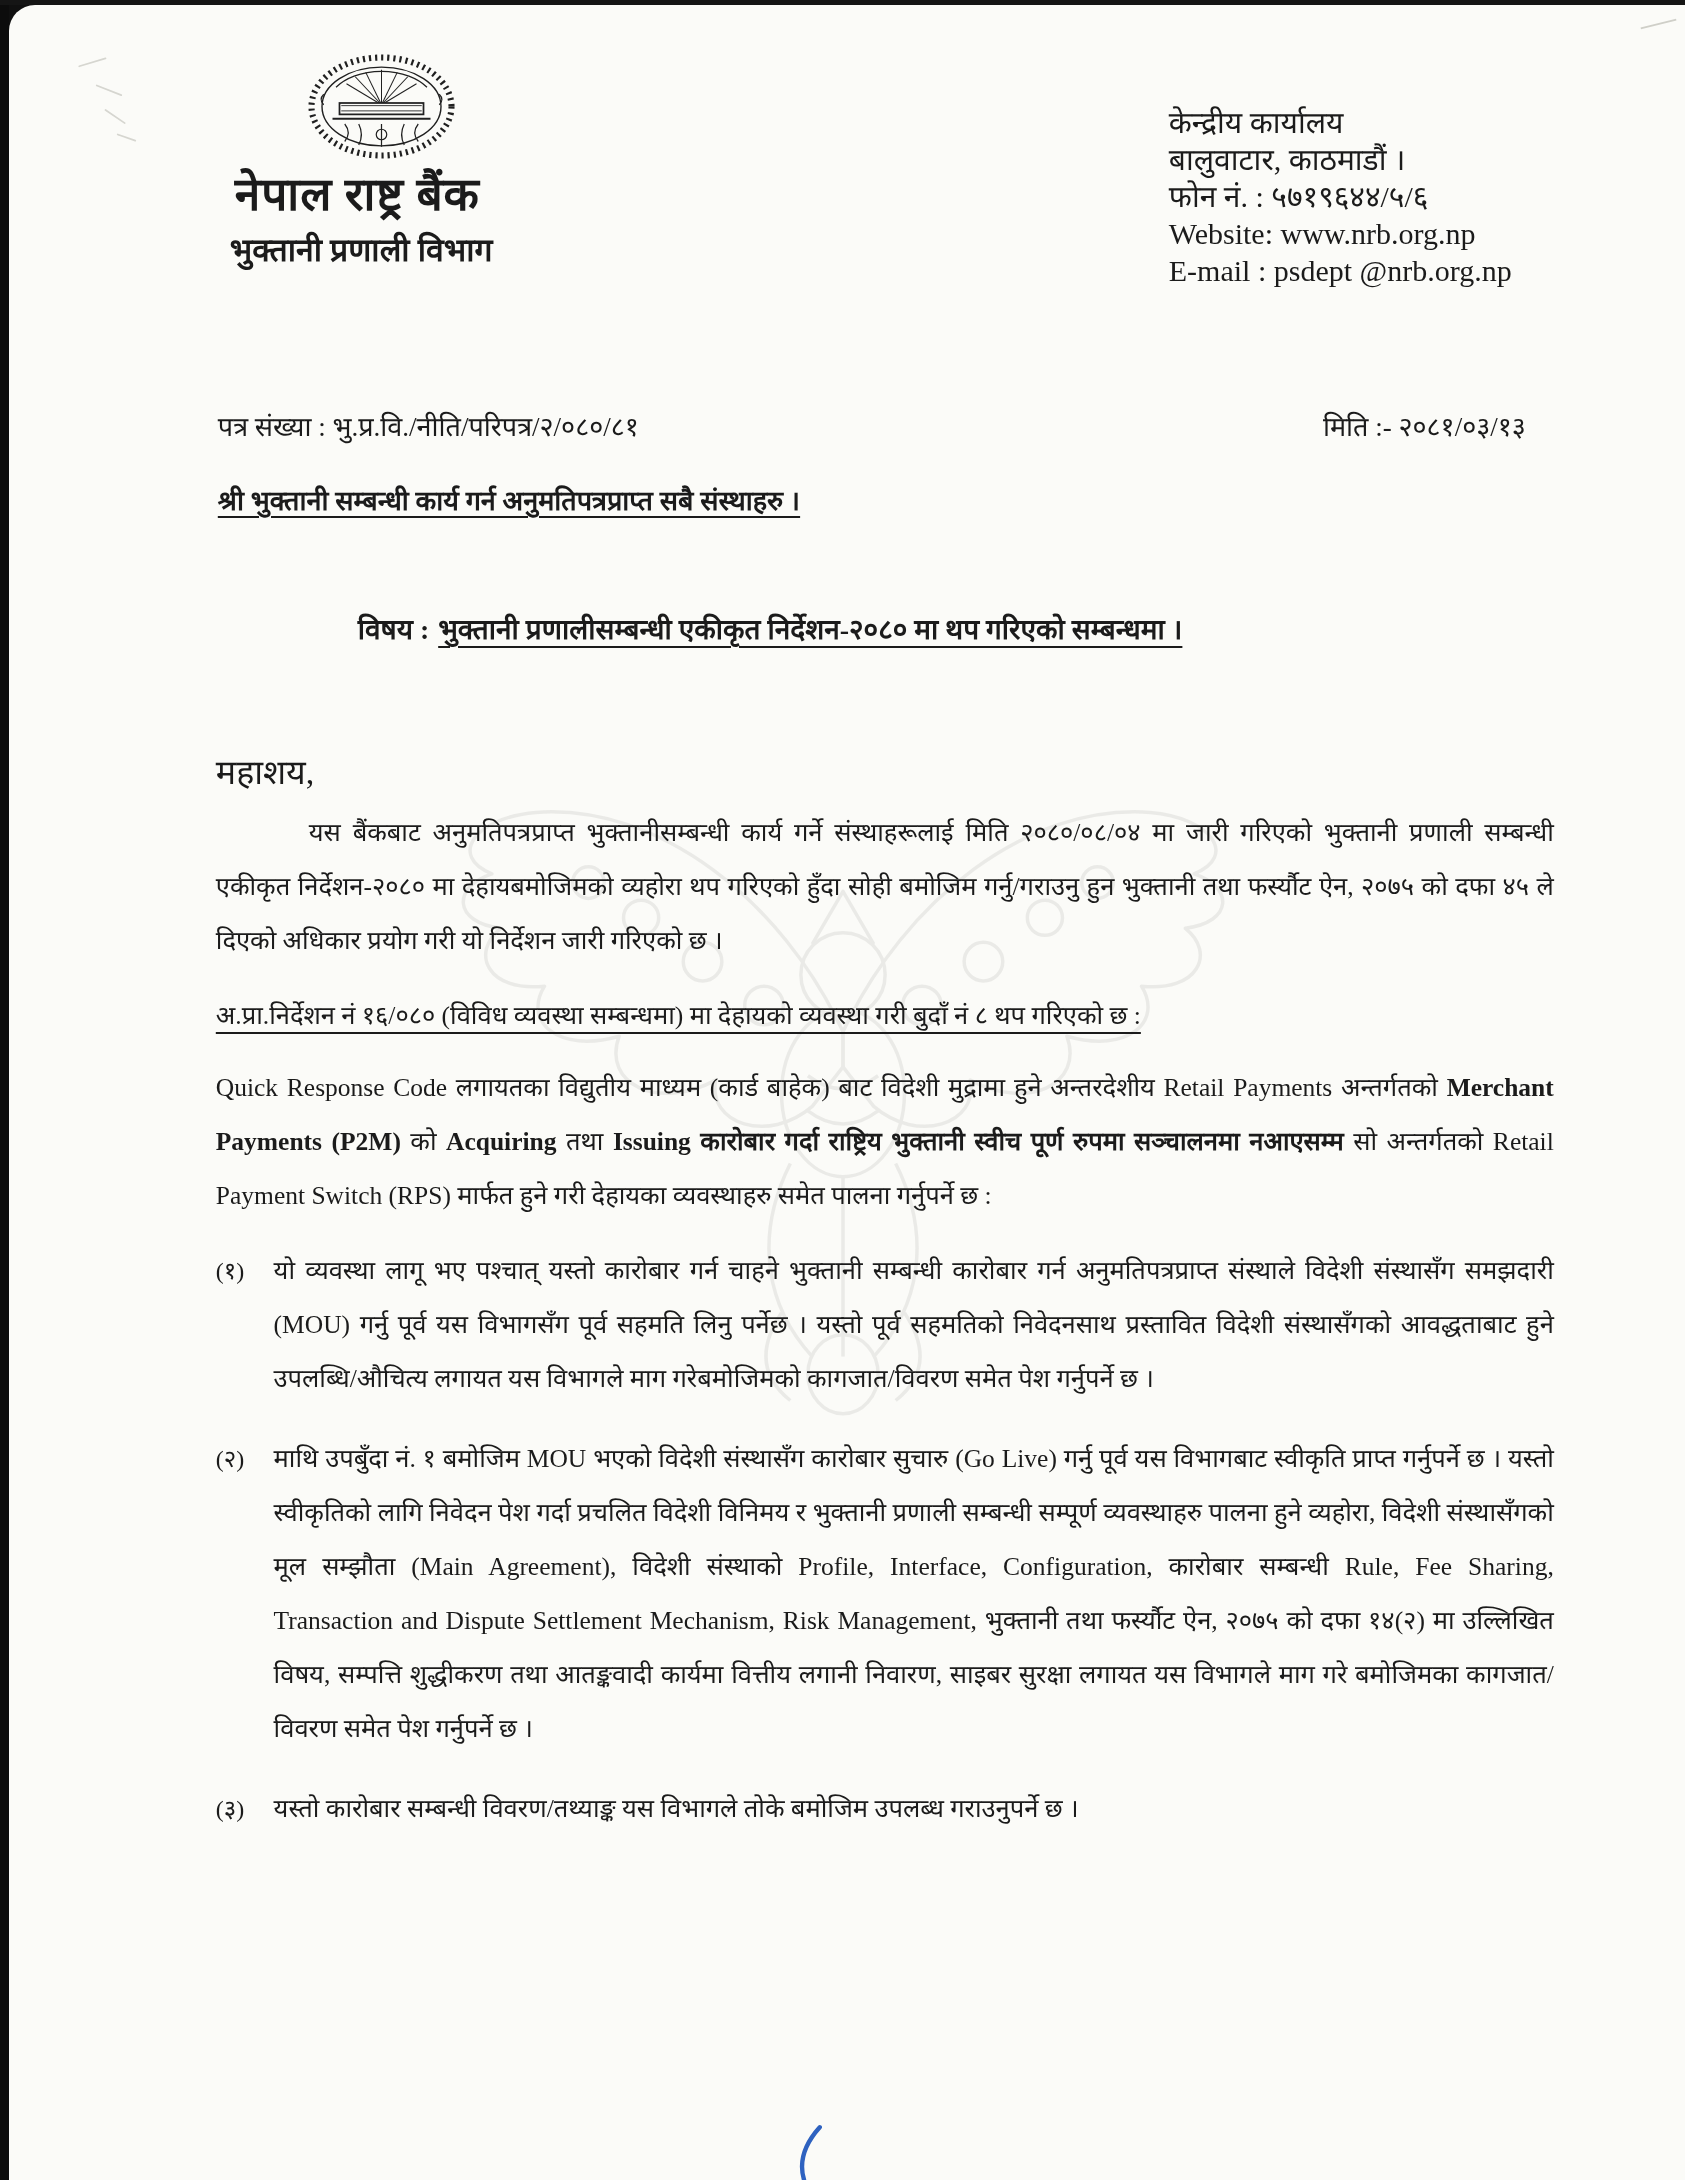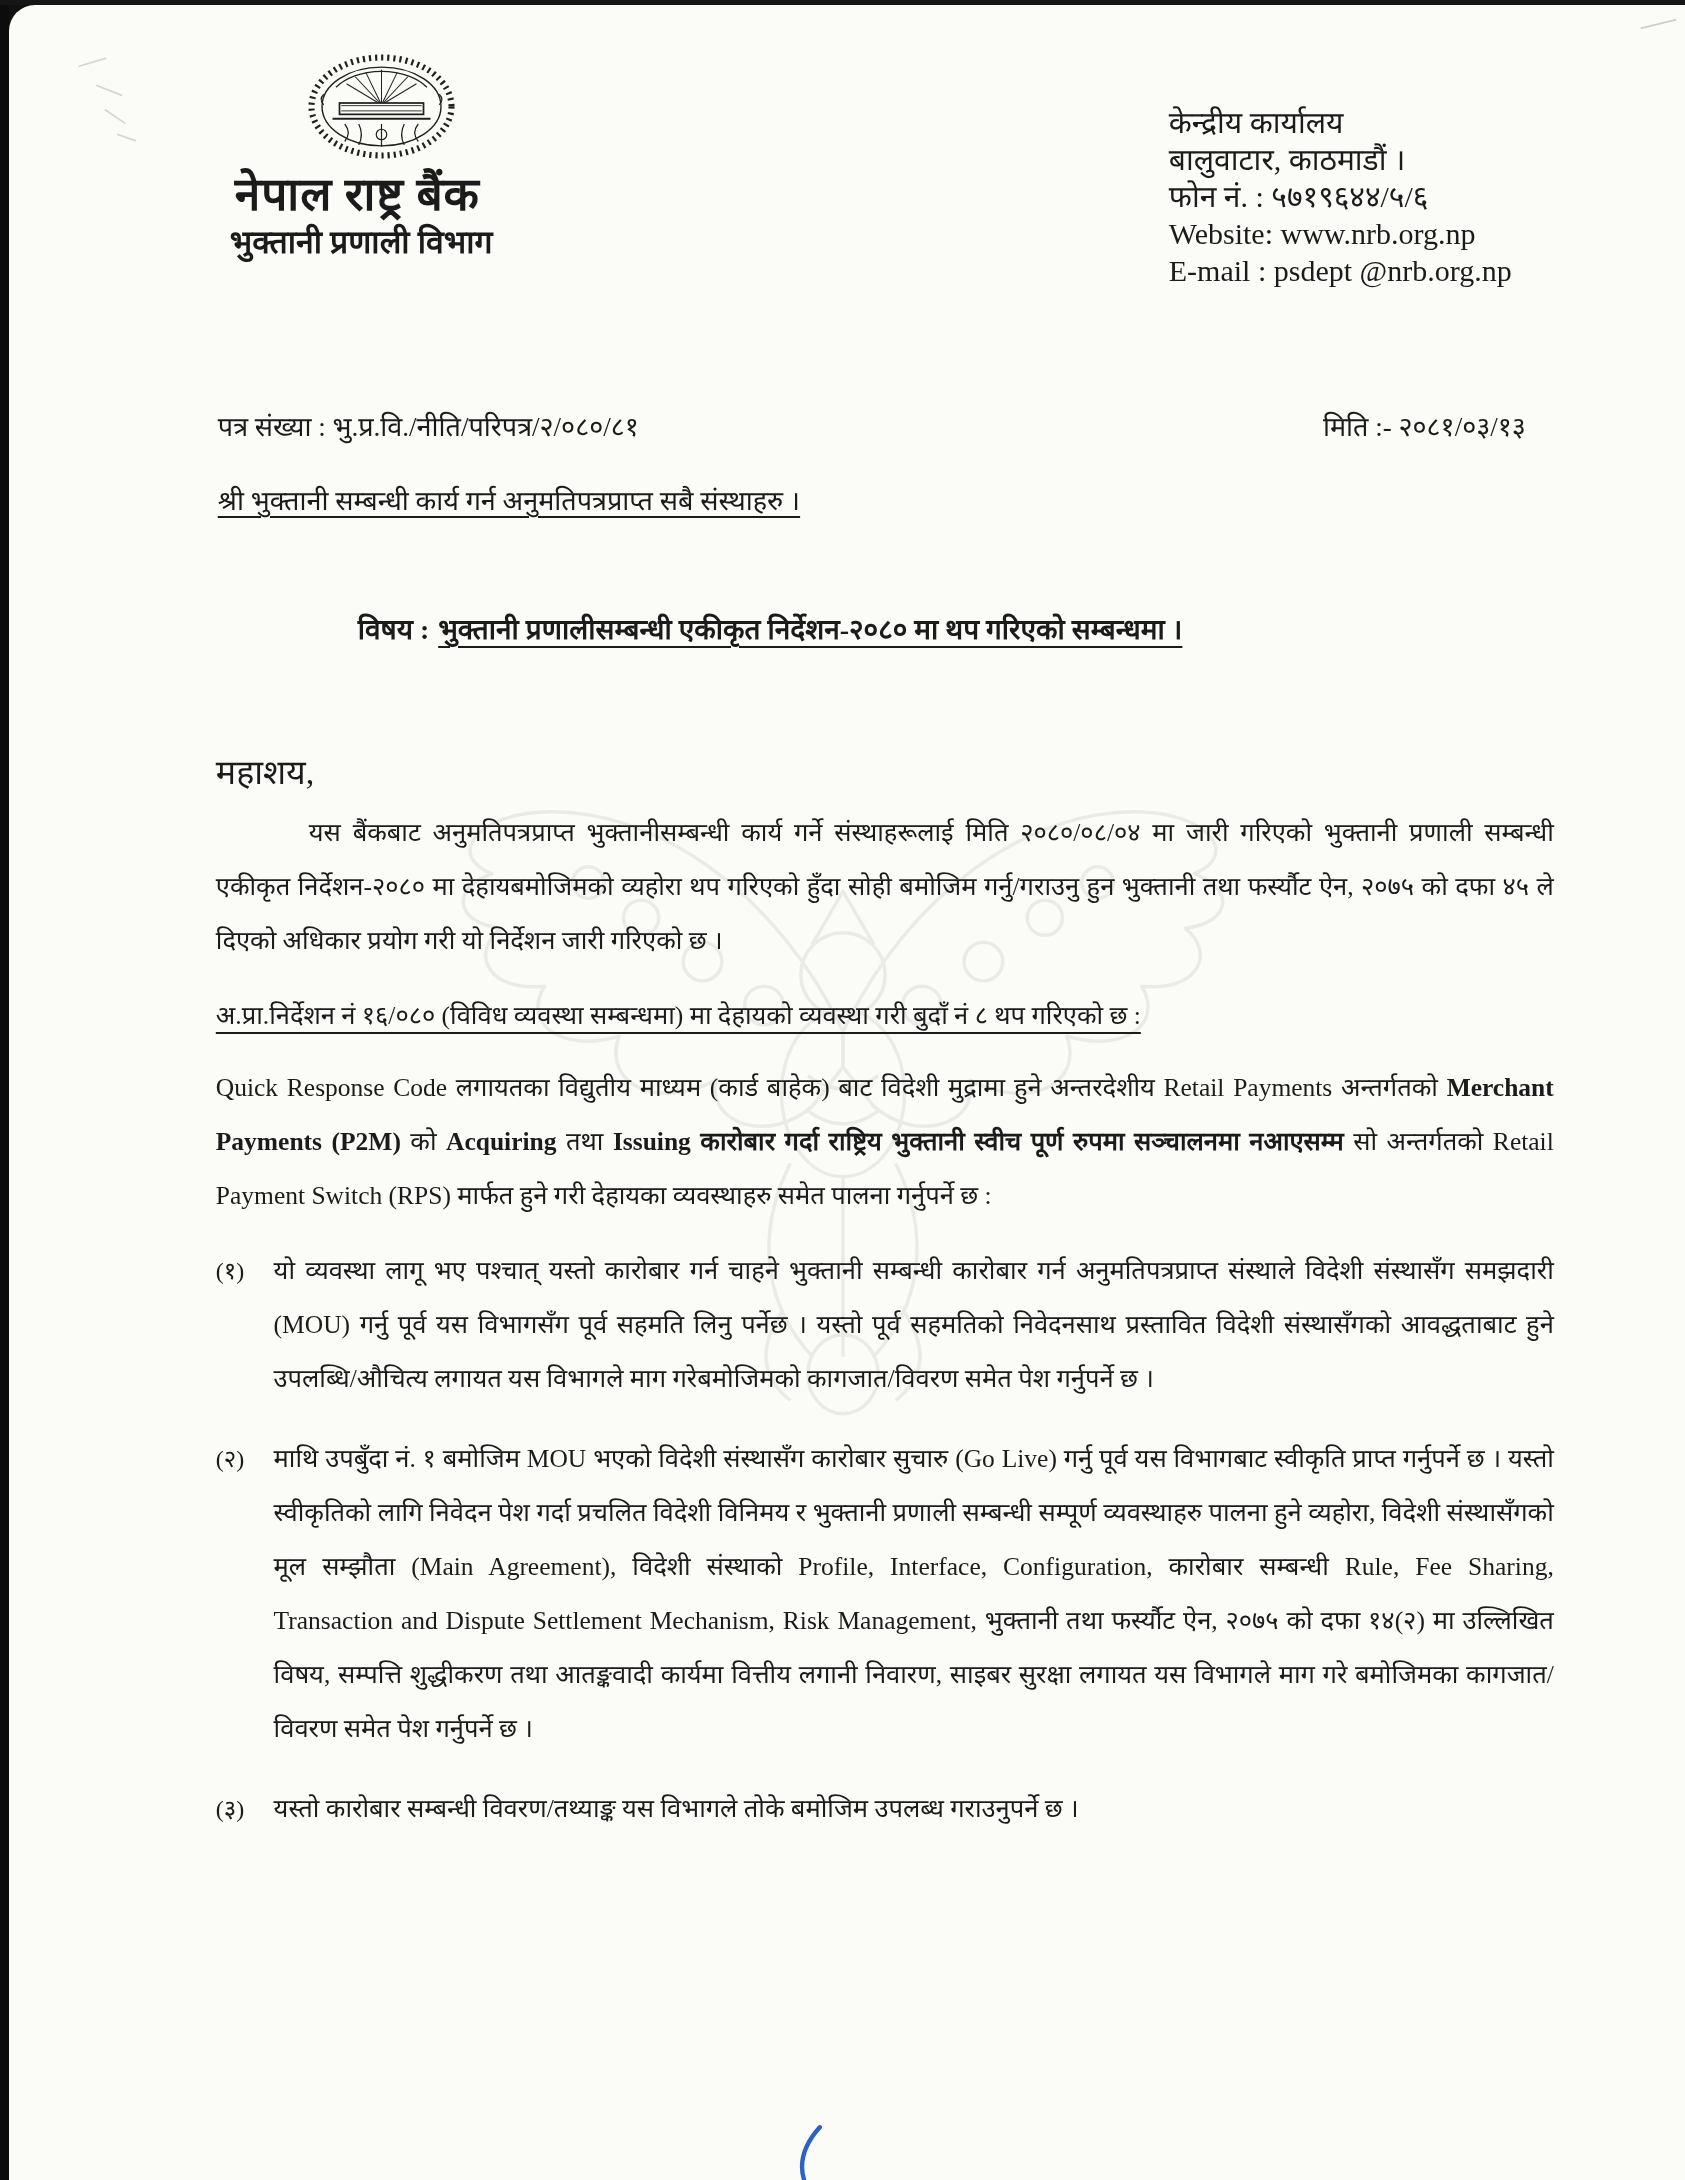--- a/index.html
+++ b/index.html
@@ -13,28 +13,28 @@
     position:absolute;left:8.8px;top:5.3px;right:0;bottom:0;
     background:#fbfbf8;
     border-top-left-radius:26px;
   }
   .topline{position:absolute;left:0;top:0;width:100%;height:5.3px;background:#151515;}
   .leftstrip{position:absolute;left:0;top:0;width:8.8px;height:100%;background:#0c0c0c;}
 
   
   .logo{position:absolute;left:297px;top:49px;width:151px;height:112px;}
   .bankname{position:absolute;left:226px;top:156px;font-size:46px;font-weight:700;letter-spacing:0.9px;text-align:center;}
-  .deptname{position:absolute;left:221px;top:214px;font-size:32px;font-weight:700;}
+  .deptname{position:absolute;left:221px;top:222px;font-size:32px;font-weight:700;}
   .office{position:absolute;left:1160px;top:99px;font-size:30px;line-height:37px;}
   .office div{white-space:nowrap;}
 
   
   .refrow{position:absolute;left:209px;top:402px;width:1308px;display:flex;justify-content:space-between;font-size:27px;gap:20px;}
   .addressee{
-    position:absolute;left:209px;top:476px;font-size:27px;font-weight:400;
+    position:absolute;left:209px;top:476px;font-size:27px;font-weight:700;
     text-decoration:underline;text-decoration-thickness:1.8px;text-underline-offset:6.1px;
   }
   .subjectrow{position:absolute;left:349px;top:604px;font-size:28px;font-weight:700;}
   .subjectrow .subj{
     text-decoration:underline;text-decoration-thickness:1.8px;text-underline-offset:7px;margin-left:8.8px;
   }
   .salutation{position:absolute;left:207px;top:743px;font-size:34px;}
 
   
   .content{

